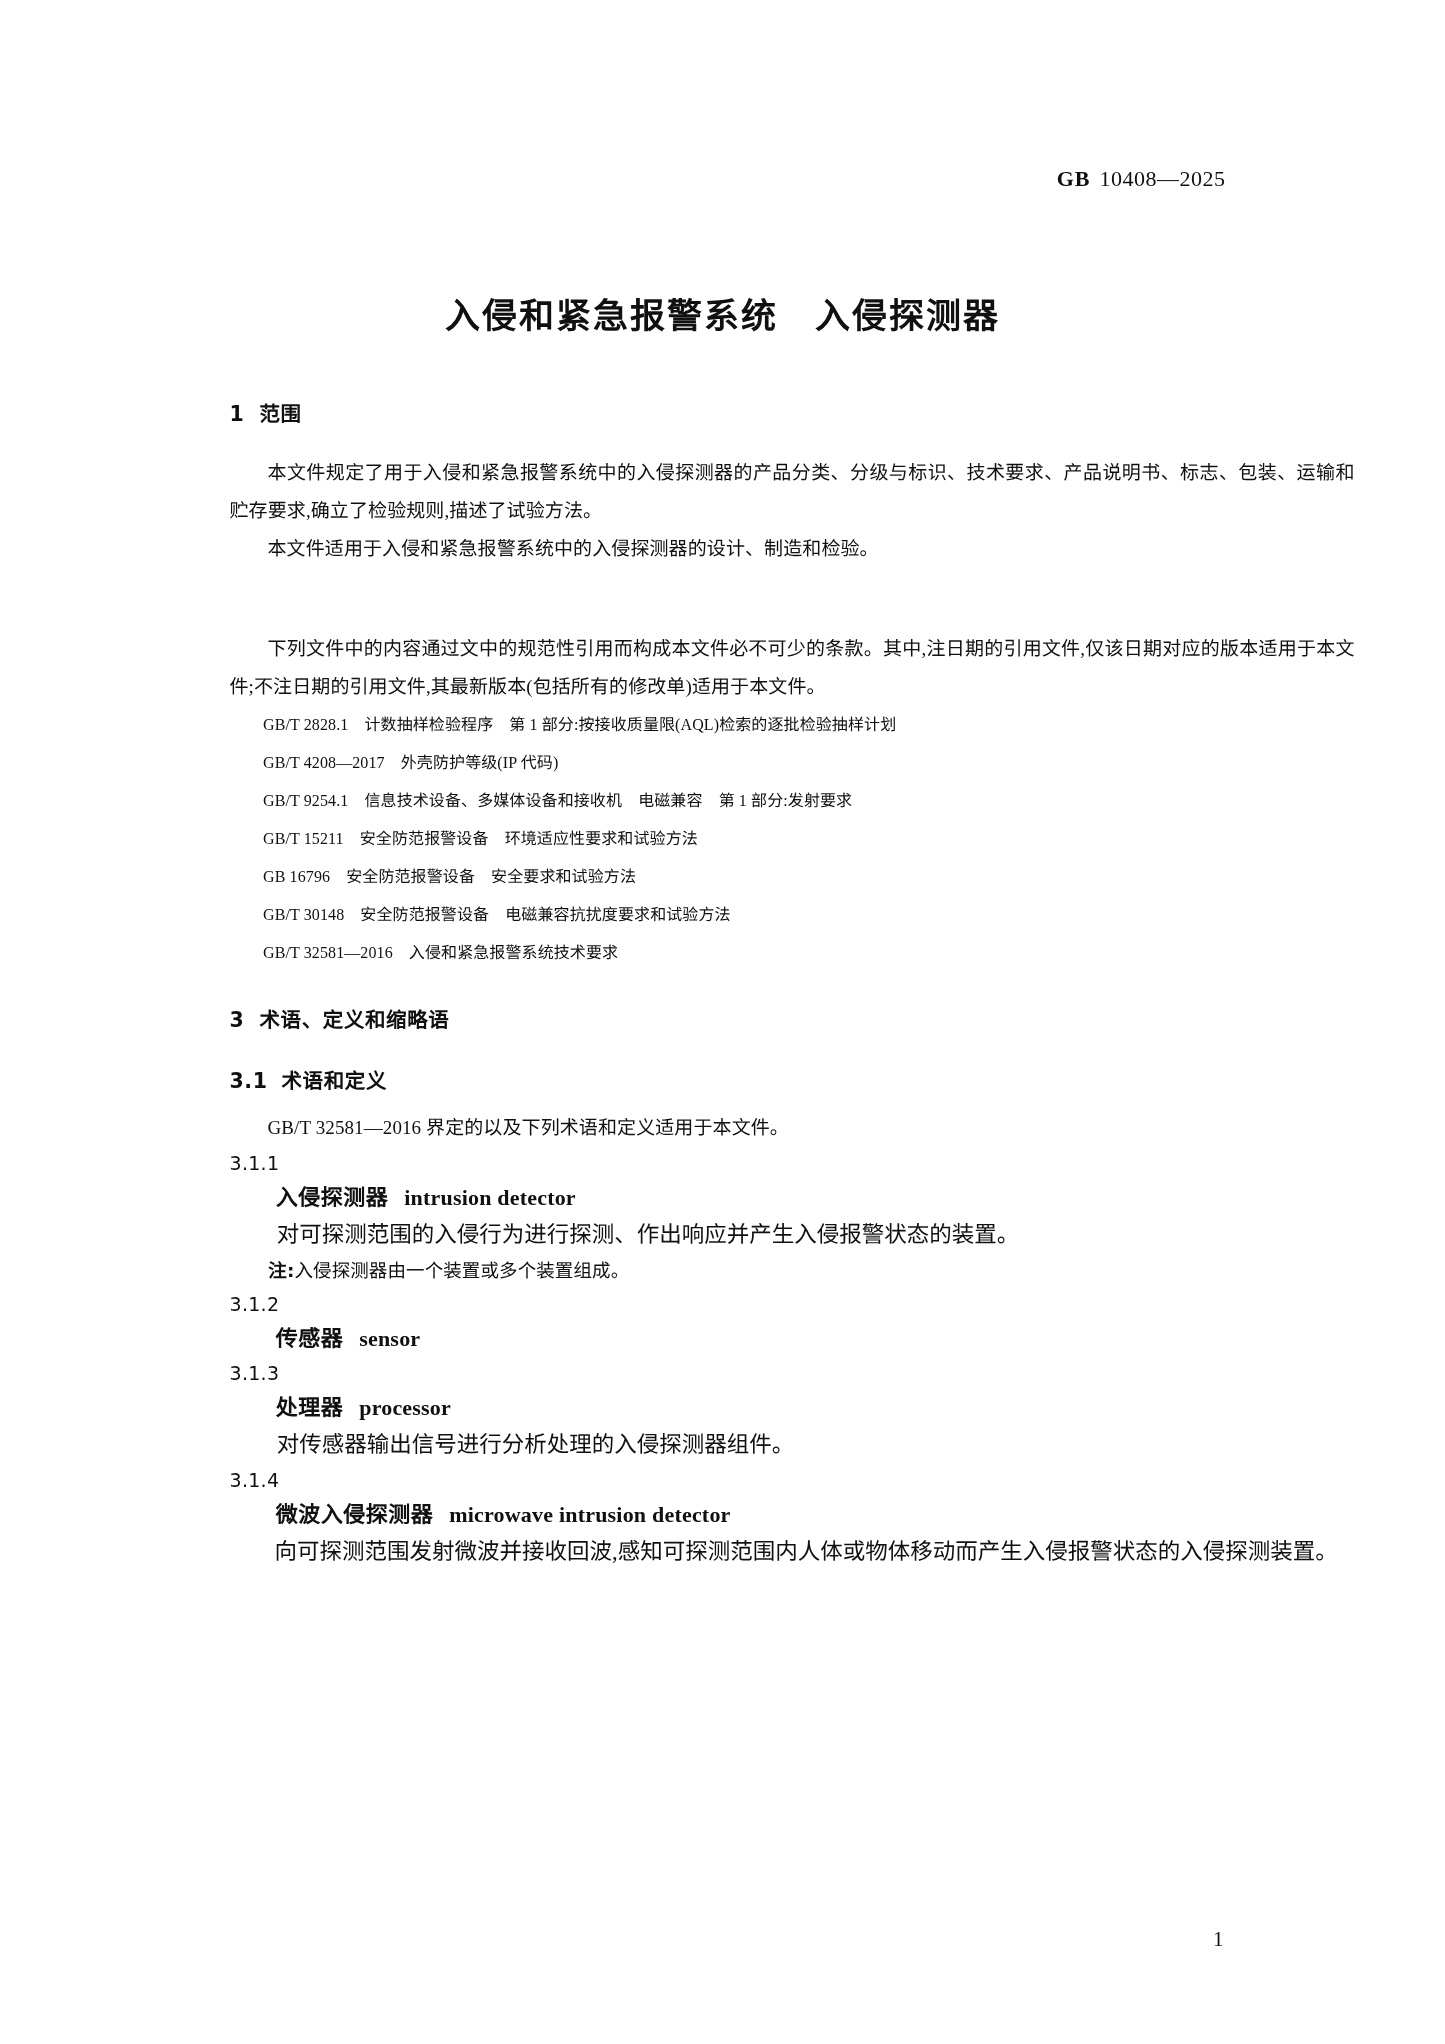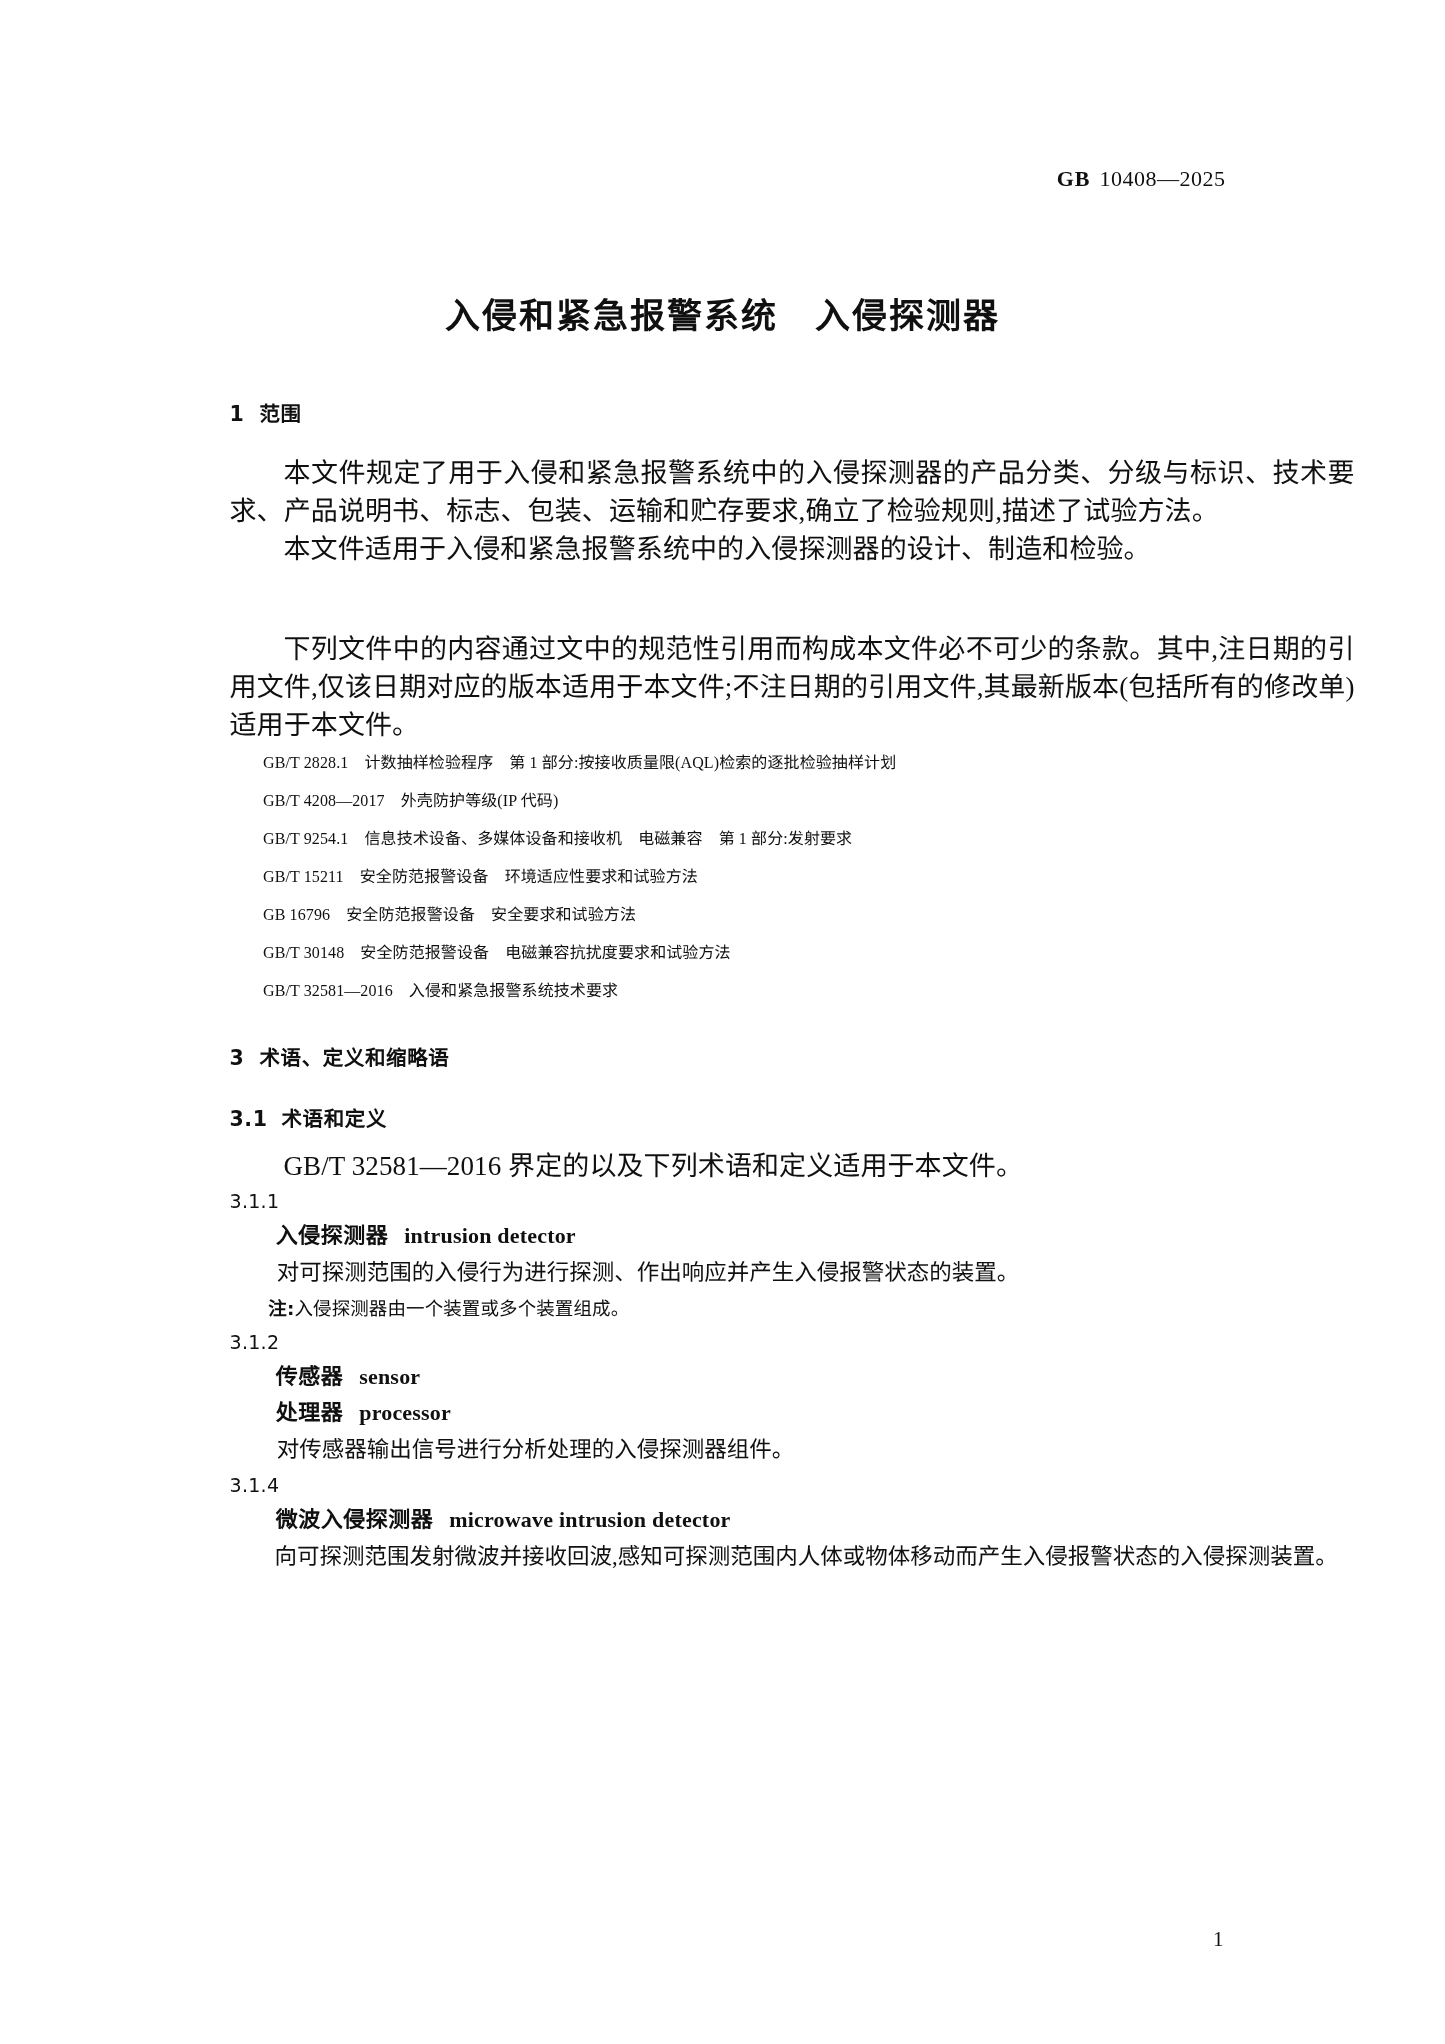--- a/index.html
+++ b/index.html
@@ -81,21 +81,21 @@
     letter-spacing: 0.6px;
     line-height: 1.25;
   }
   h3.subclause .num {
     display: inline-block;
     min-width: 52px;
   }
   p.body-text {
     margin: 0;
     padding: 0;
-    font-size: 27px;
+    font-size: 19px;
     line-height: 38px;
     text-indent: 2em;
     text-align: justify;
     text-justify: inter-ideograph;
     letter-spacing: 0.1px;
   }
   ul.ref-list {
     list-style: none;
     margin: 0;
     padding: 0;
@@ -231,20 +231,21 @@
     <p class="term-def">对可探测范围的入侵行为进行探测、作出响应并产生入侵报警状态的装置。</p>
     <p class="note">
       <span class="note-label">注:</span><span>入侵探测器由一个装置或多个装置组成。</span>
     </p>
 
     <p class="term-number">3.1.2</p>
     <p class="term-name">
       <span class="cn">传感器</span><span class="en">sensor</span>
     </p>
 
+    <p class="term-number">3.1.3</p>
     <p class="term-name">
       <span class="cn">处理器</span><span class="en">processor</span>
     </p>
     <p class="term-def">对传感器输出信号进行分析处理的入侵探测器组件。</p>
 
     <p class="term-number">3.1.4</p>
     <p class="term-name">
       <span class="cn">微波入侵探测器</span><span class="en">microwave intrusion detector</span>
     </p>
     <p class="term-def hang">向可探测范围发射微波并接收回波,感知可探测范围内人体或物体移动而产生入侵报警状态的入侵探测装置。</p>

